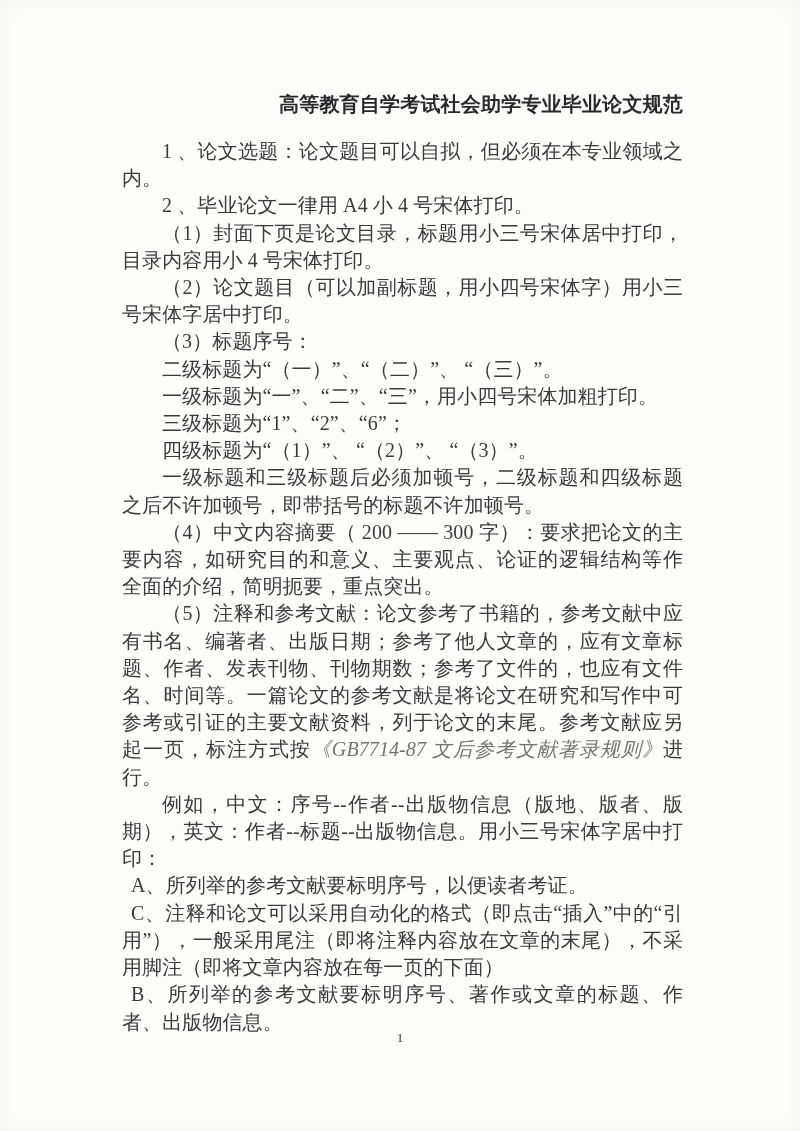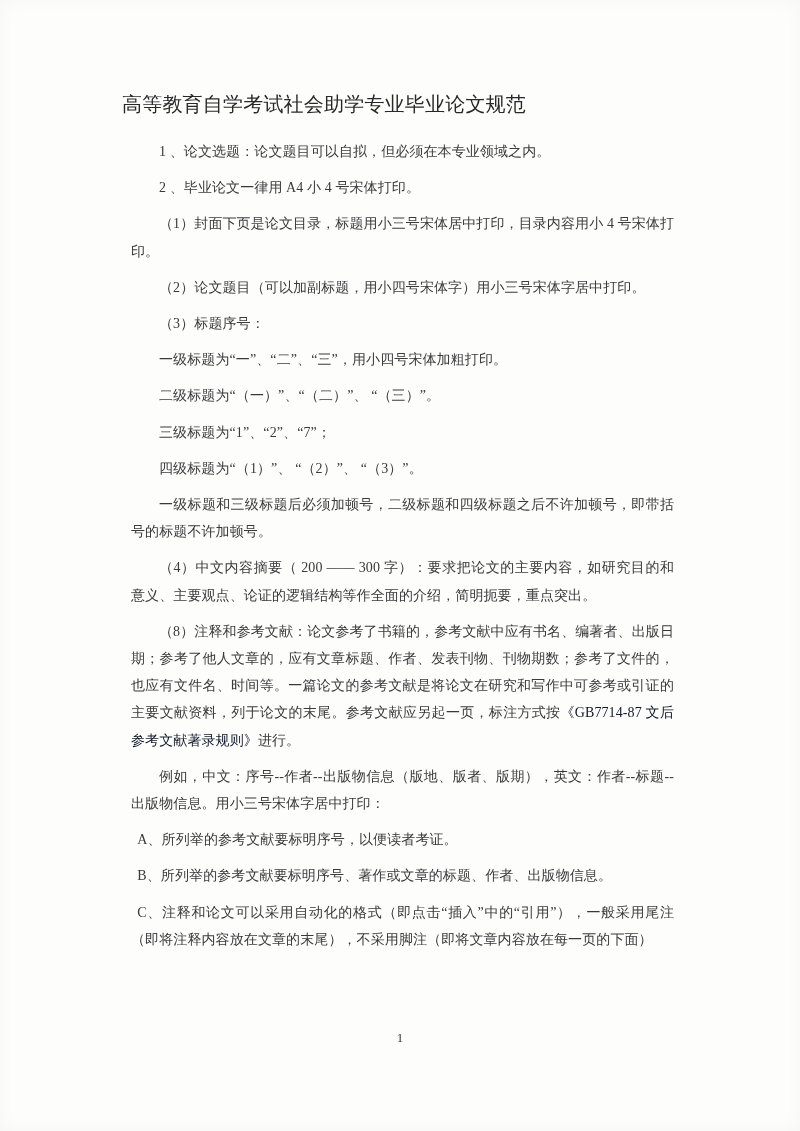--- a/index.html
+++ b/index.html
@@ -16,38 +16,38 @@
     color: #3a3a3c;
     box-shadow: inset 0 0 18px rgba(0,0,0,0.03);
   }
   .content {
     position: absolute;
     left: 122px; top: 90px;
     width: 561px;
   }
   .doc-title {
     font-size: 20px;
-    font-weight: normal;
-    text-align: left;
+    font-weight: bold;
+    text-align: right;
     line-height: 28px;
     margin: 0 0 20px 0;
     color: #28282a;
     letter-spacing: 0.2px;
   }
   .body-paragraphs p {
-    margin: 9px;
-    font-size: 14px;
+    margin: 0;
+    font-size: 20px;
     line-height: 27.2px;
     letter-spacing: 0.1px;
     text-align: justify;
     color: #3a3a3c;
   }
   p.indent-normal { text-indent: 2em; }
   p.indent-small  { text-indent: 0.45em; }
-  .red { color: #0f172a; }
+  .red { color: #737373; font-style: italic; }
   .page-number {
     position: absolute;
     left: 0; top: 1030px;
     width: 800px;
     text-align: center;
     font-size: 13px;
     color: #3a3a3c;
   }
 </style>
 </head>
@@ -55,27 +55,27 @@
 
 <div class="page">
   <div class="content">
     <h1 class="doc-title">高等教育自学考试社会助学专业毕业论文规范</h1>
     <div class="body-paragraphs">
         <p class="indent-normal"><span>1 、论文选题：论文题目可以自拟，但必须在本专业领域之内。</span></p>
         <p class="indent-normal"><span>2 、毕业论文一律用 A4 小 4 号宋体打印。</span></p>
         <p class="indent-normal"><span>（1）封面下页是论文目录，标题用小三号宋体居中打印，目录内容用小 4 号宋体打印。</span></p>
         <p class="indent-normal"><span>（2）论文题目（可以加副标题，用小四号宋体字）用小三号宋体字居中打印。</span></p>
         <p class="indent-normal"><span>（3）标题序号：</span></p>
+        <p class="indent-normal"><span>二级标题为“（一）”、“（二）”、 “（三）”。</span></p>
         <p class="indent-normal"><span>一级标题为“一”、“二”、“三”，用小四号宋体加粗打印。</span></p>
-        <p class="indent-normal"><span>二级标题为“（一）”、“（二）”、 “（三）”。</span></p>
-        <p class="indent-normal"><span>三级标题为“1”、“2”、“7”；</span></p>
+        <p class="indent-normal"><span>三级标题为“1”、“2”、“6”；</span></p>
         <p class="indent-normal"><span>四级标题为“（1）”、 “（2）”、 “（3）”。</span></p>
         <p class="indent-normal"><span>一级标题和三级标题后必须加顿号，二级标题和四级标题之后不许加顿号，即带括号的标题不许加顿号。</span></p>
         <p class="indent-normal"><span>（4）中文内容摘要（ 200 —— 300 字）：要求把论文的主要内容，如研究目的和意义、主要观点、论证的逻辑结构等作全面的介绍，简明扼要，重点突出。</span></p>
-        <p class="indent-normal"><span>（8）注释和参考文献：论文参考了书籍的，参考文献中应有书名、编著者、出版日期；参考了他人文章的，应有文章标题、作者、发表刊物、刊物期数；参考了文件的，也应有文件名、时间等。一篇论文的参考文献是将论文在研究和写作中可参考或引证的主要文献资料，列于论文的末尾。参考文献应另起一页，标注方式按</span><span class="red">《GB7714-87 文后参考文献著录规则》</span><span>进行。</span></p>
+        <p class="indent-normal"><span>（5）注释和参考文献：论文参考了书籍的，参考文献中应有书名、编著者、出版日期；参考了他人文章的，应有文章标题、作者、发表刊物、刊物期数；参考了文件的，也应有文件名、时间等。一篇论文的参考文献是将论文在研究和写作中可参考或引证的主要文献资料，列于论文的末尾。参考文献应另起一页，标注方式按</span><span class="red">《GB7714-87 文后参考文献著录规则》</span><span>进行。</span></p>
         <p class="indent-normal"><span>例如，中文：序号--作者--出版物信息（版地、版者、版期），英文：作者--标题--出版物信息。用小三号宋体字居中打印：</span></p>
         <p class="indent-small"><span>A、所列举的参考文献要标明序号，以便读者考证。</span></p>
+        <p class="indent-small"><span>C、注释和论文可以采用自动化的格式（即点击“插入”中的“引用”），一般采用尾注（即将注释内容放在文章的末尾），不采用脚注（即将文章内容放在每一页的下面）</span></p>
         <p class="indent-small"><span>B、所列举的参考文献要标明序号、著作或文章的标题、作者、出版物信息。</span></p>
-        <p class="indent-small"><span>C、注释和论文可以采用自动化的格式（即点击“插入”中的“引用”），一般采用尾注（即将注释内容放在文章的末尾），不采用脚注（即将文章内容放在每一页的下面）</span></p>
       </div>
   </div>
   <div class="page-number">1</div>
 </div>
 
 </body></html>

